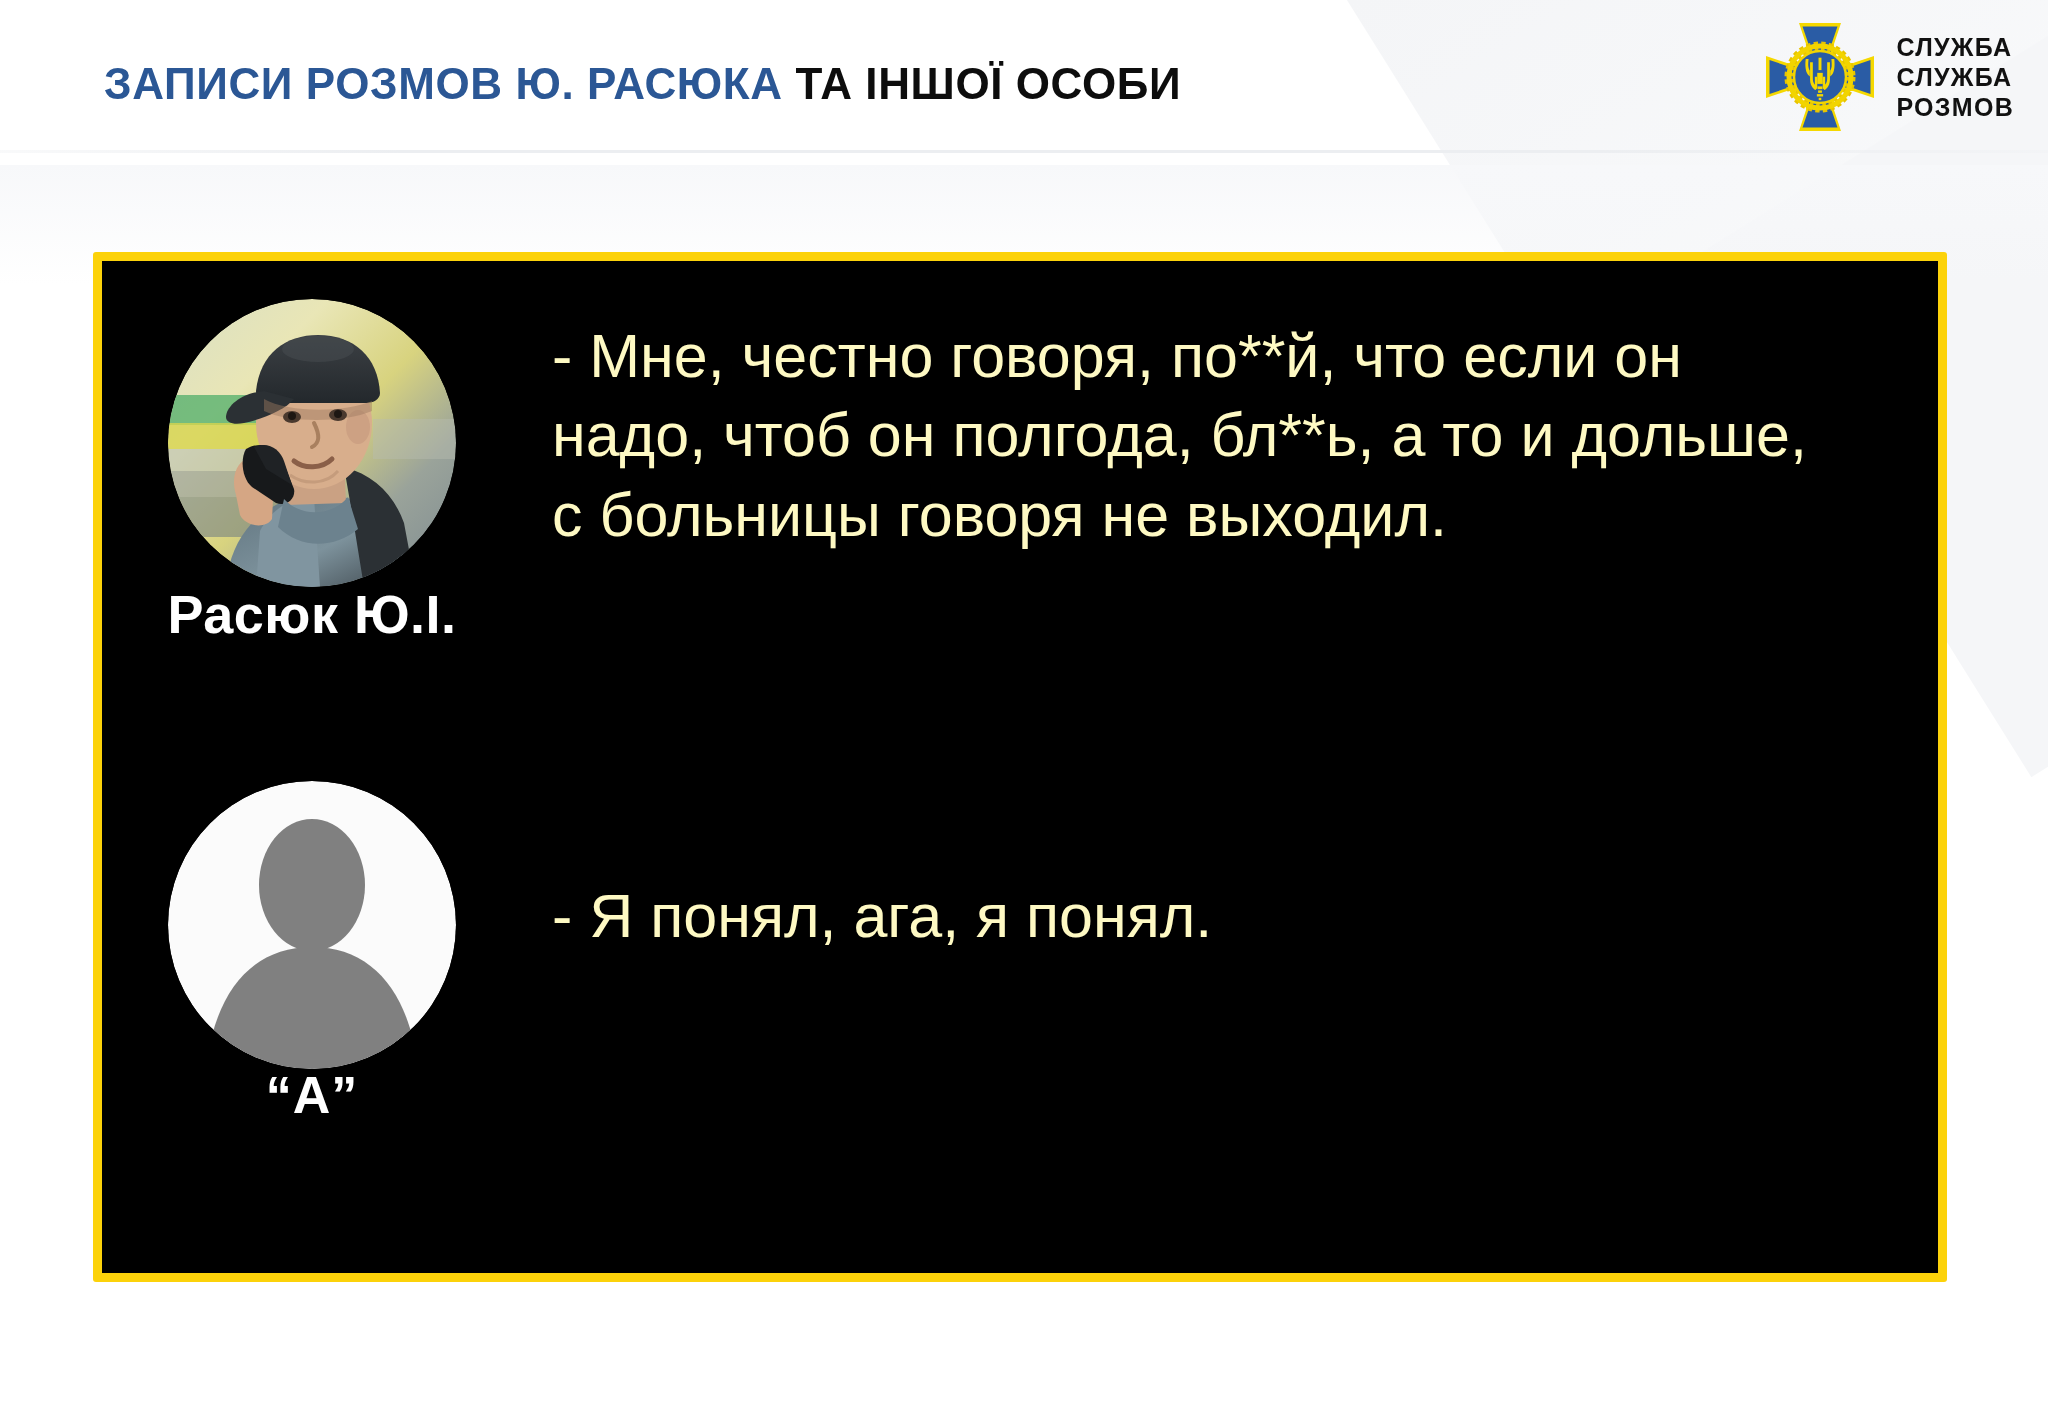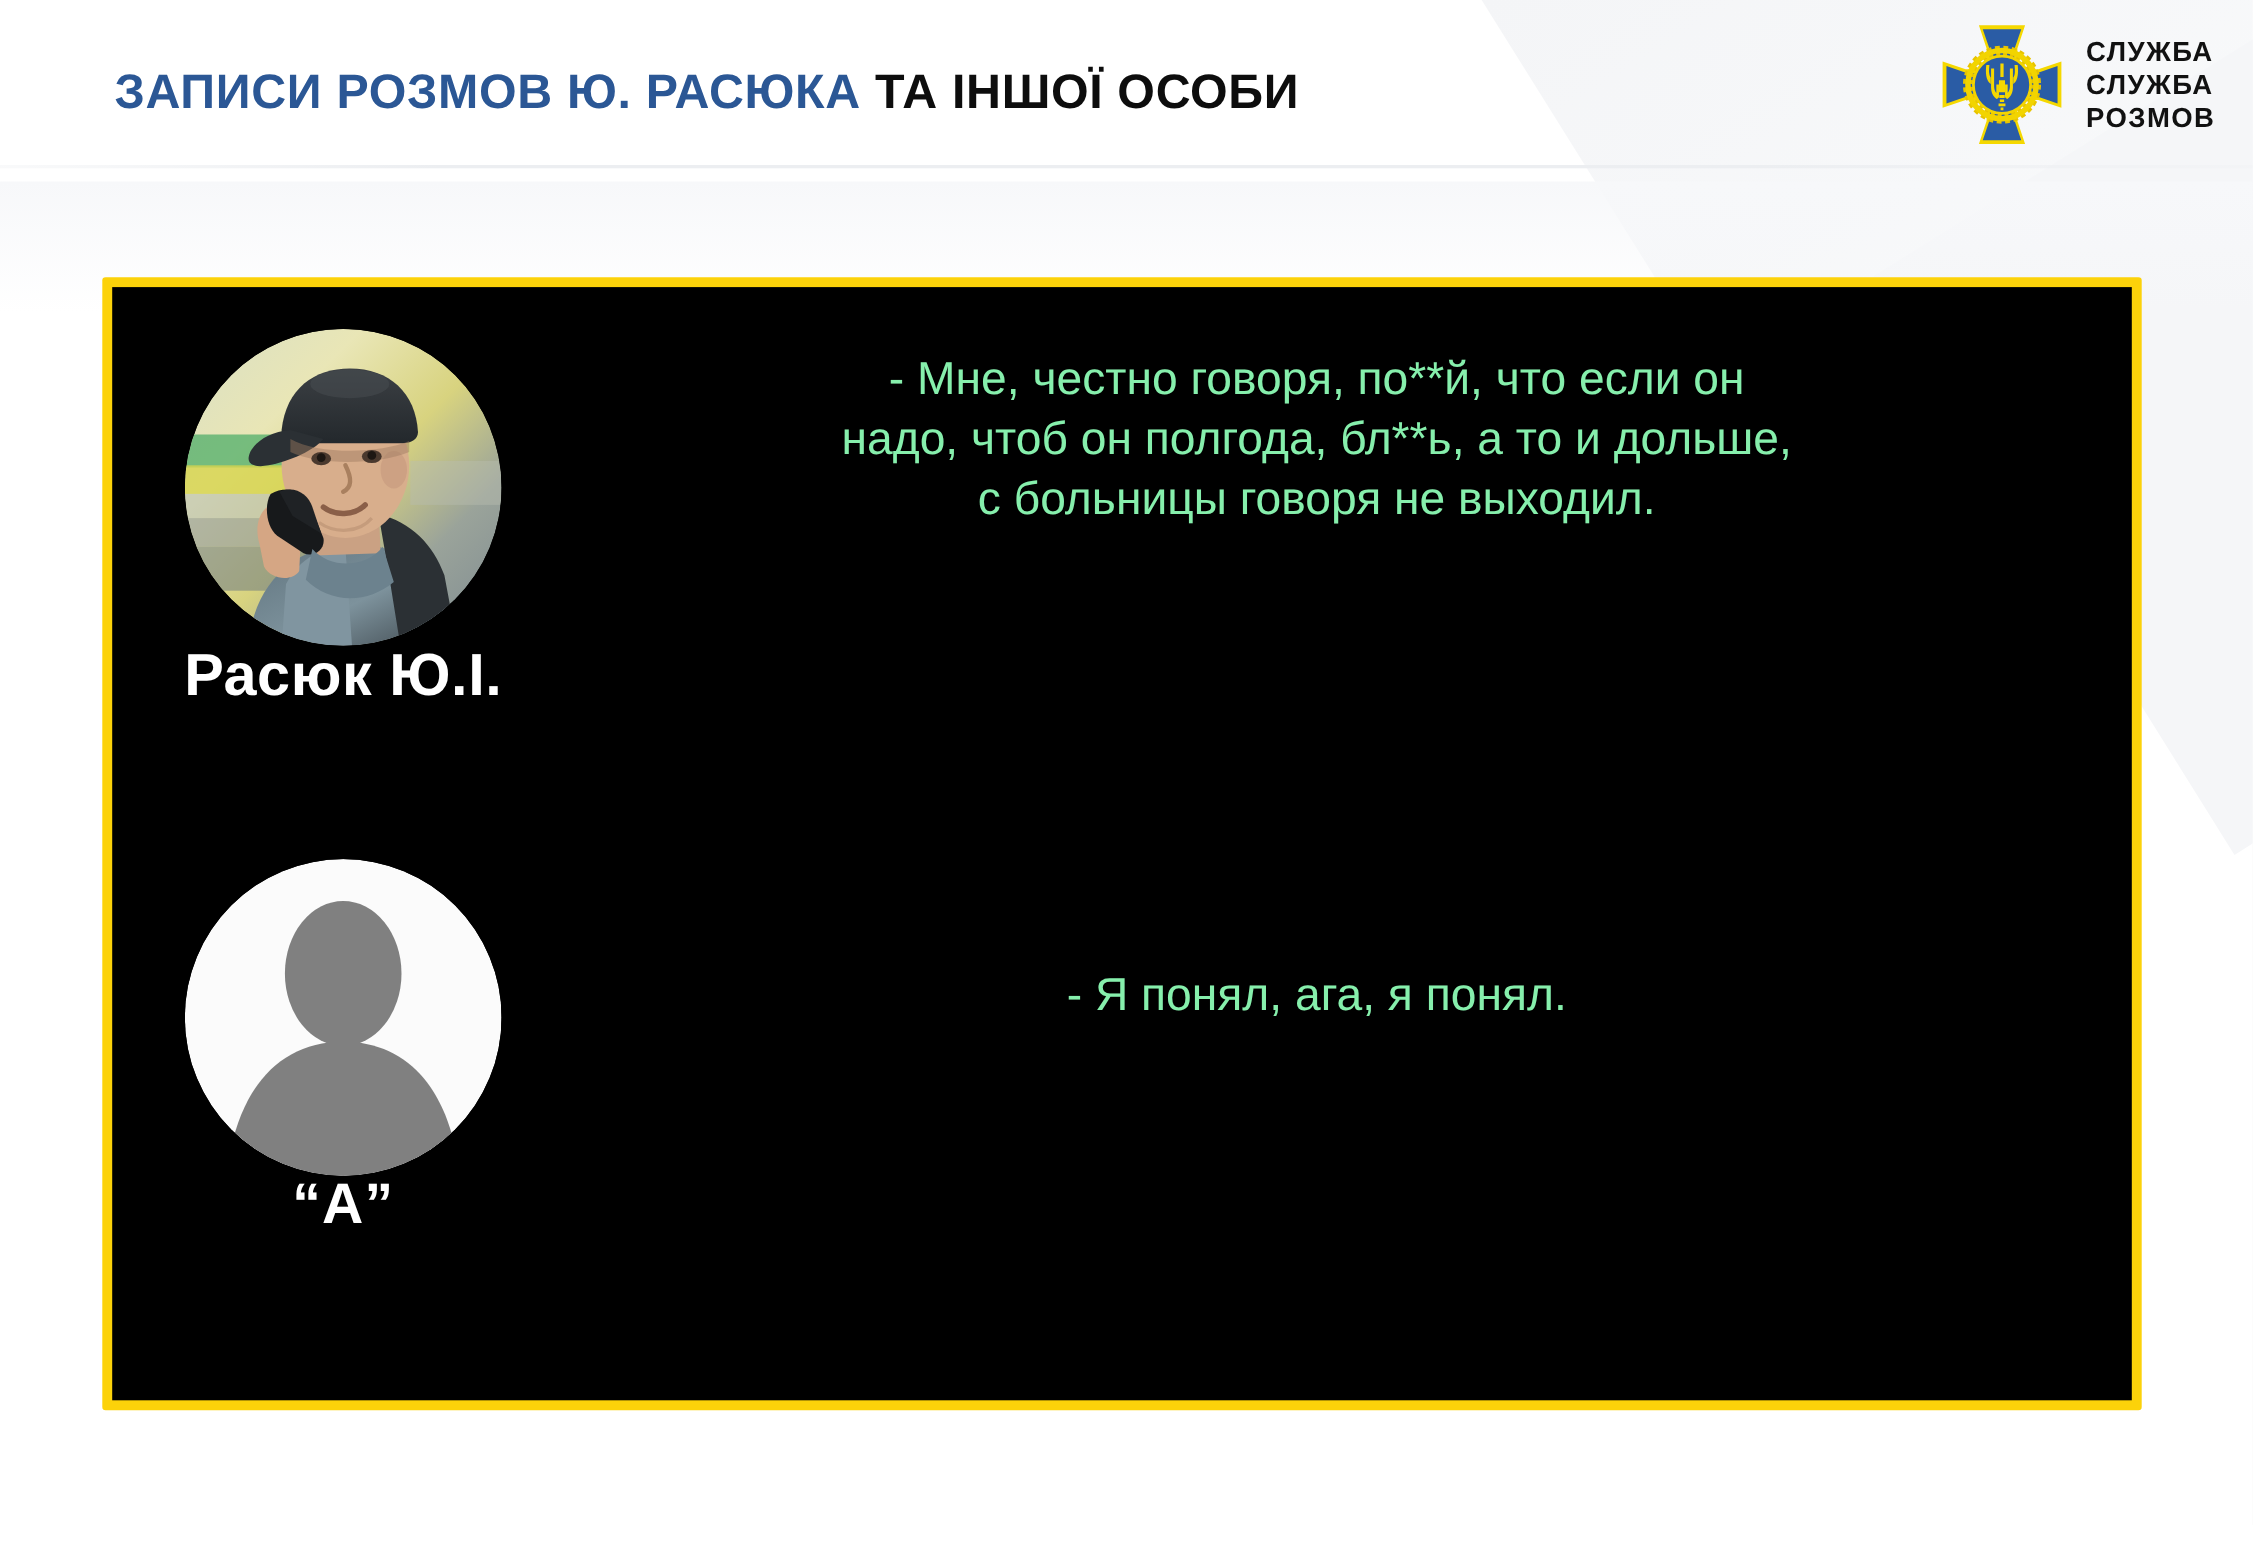--- a/index.html
+++ b/index.html
@@ -163,25 +163,24 @@
     letter-spacing: 0.5px;
     line-height: 1;
     white-space: nowrap;
   }
   .speaker-name.anon { font-size: 52px; letter-spacing: 1px; }
 
   .speech {
     flex: 1 1 auto;
     padding-left: 30px;
     padding-top: 18px;
-    color: #86efac;
-    font-size: 42px;
+    color: #fef9c3;
+    font-size: 61px;
     line-height: 1.30;
     max-width: 1290px;
-    text-align: center;
   }
   .speech .line { white-space: nowrap; }
   #row-2 .speech { padding-top: 96px; }
 </style>
 </head>
 <body>
 
 <div id="slide">
 
   <div class="wm wm-1"></div>

